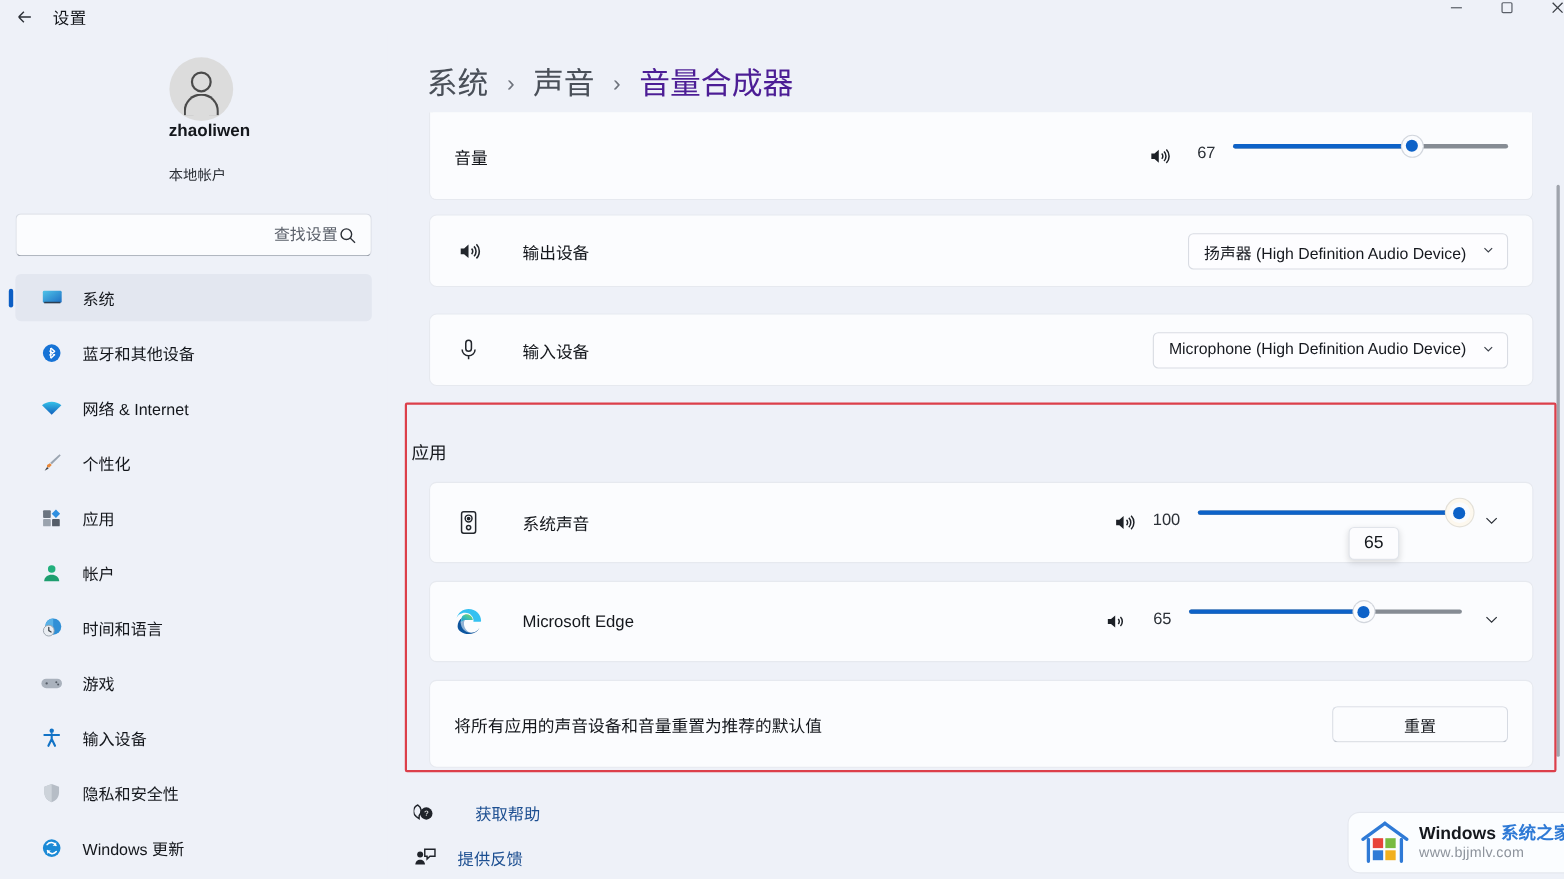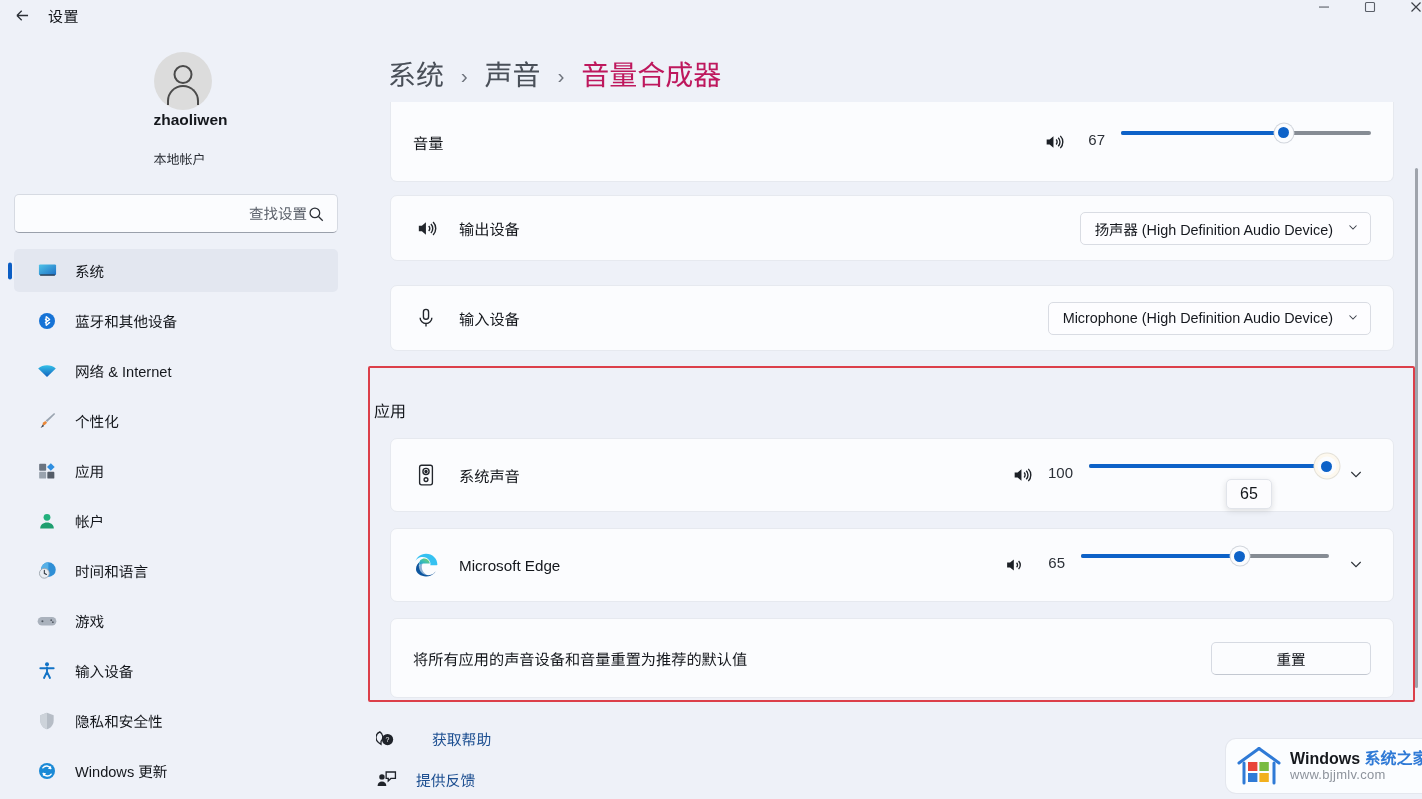--- a/index.html
+++ b/index.html
@@ -83,31 +83,31 @@
   .navitem .nlabel { margin-left: 17px; font-size: 14.6px; color: #14171c; }
 
   
   .content { position: absolute; top: 30px; left: 352px; width: 1070px; height: 769px; }
   .breadcrumb {
     position: absolute; left: 36px; top: 23px;
     font-size: 28px; color: #1a1d22; white-space: nowrap;
   }
   .bc-link { color: #4a5059; }
   .bc-sep { color: #6e737c; font-size: 21px; margin: 0 9px; vertical-align: 2px; }
-  .bc-cur { color: #be185d; }
+  .bc-cur { color: #4c1d95; }
 
   .scrollarea { position: absolute; left: 0; top: 78px; width: 1070px; height: 691px; }
 
   .card {
     position: absolute; left: 38px; width: 1004px;
     background: #fbfcfe; border: 1px solid #e6e9ef; border-radius: 7px;
   }
   .row { display: flex; align-items: center; height: 100%; padding: 0 22px; }
   .row .rico { width: 26px; flex: 0 0 26px; display: flex; align-items: center; justify-content: center; color: #22262c; }
-  .row .rlabel { margin-left: 20px; font-size: 15.2px; color: #14171c; }
+  .row .rlabel { margin-left: 36px; font-size: 15.2px; color: #14171c; }
   .row .rspacer { flex: 1 1 auto; }
 
   
   .slider-wrap { display: flex; align-items: flex-start; }
   .spk { width: 24px; height: 22px; flex: 0 0 24px; color: #1c2026; }
   .slider-val { font-size: 15px; color: #2c3138; min-width: 30px; text-align: right; margin-left: 9px; }
   .track {
     position: relative; height: 4px; border-radius: 2px; background: #868c94;
     margin-left: 16px;
   }

